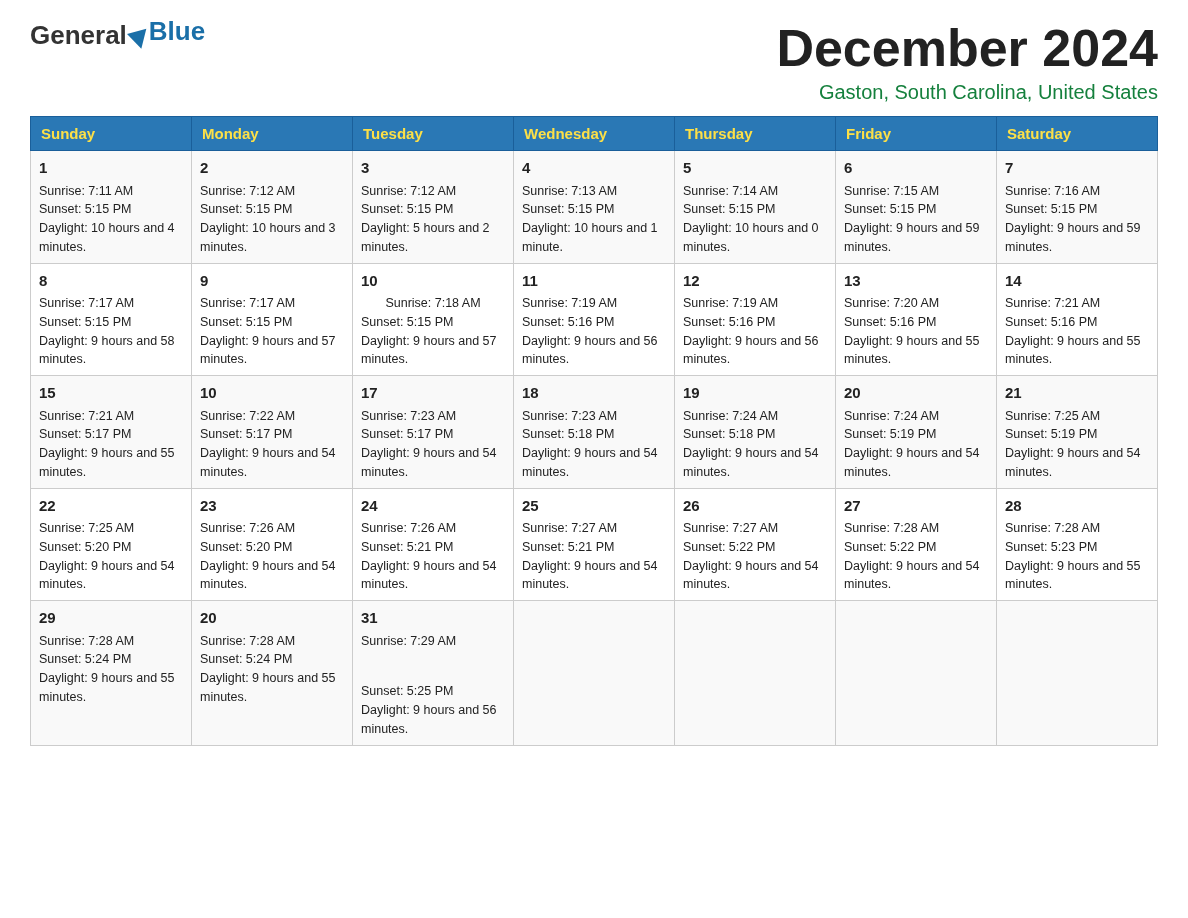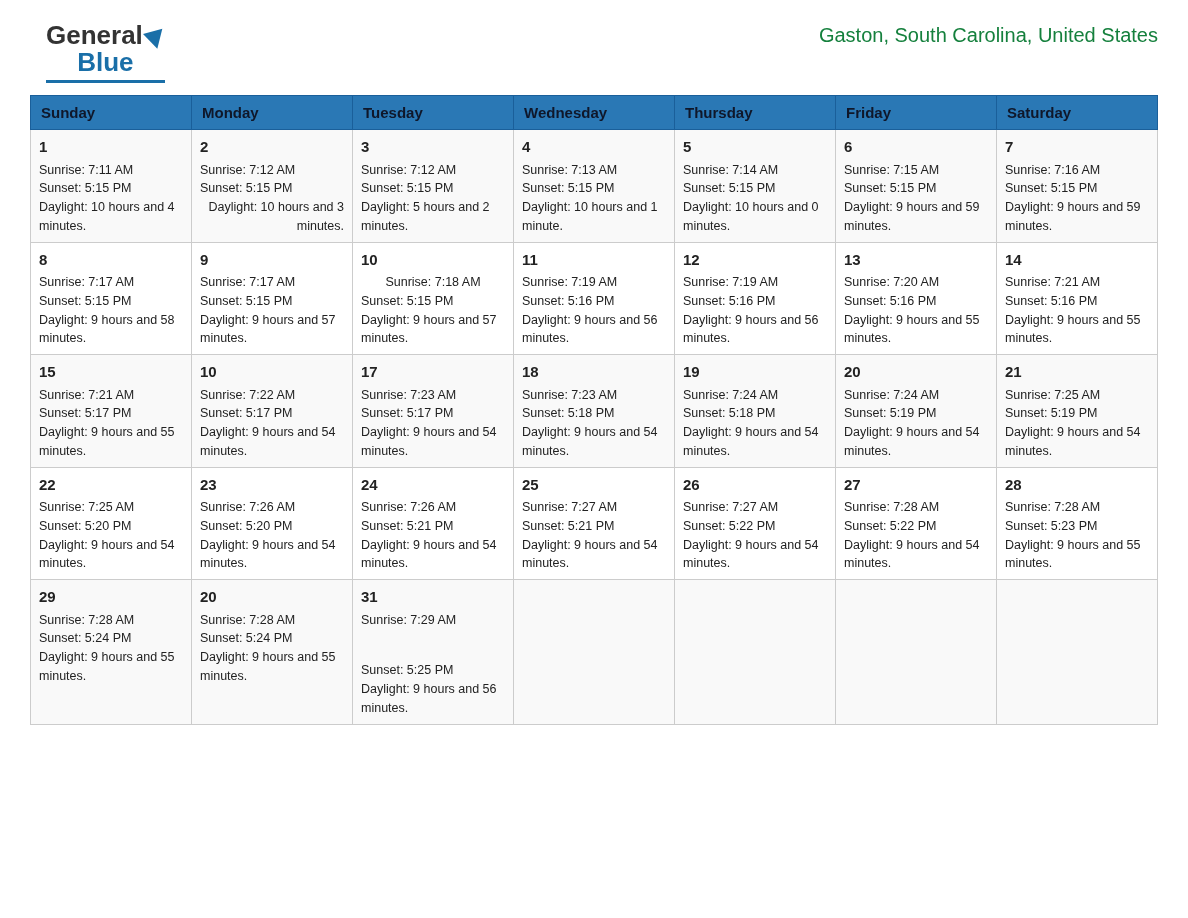--- a/index.html
+++ b/index.html
@@ -11,23 +11,22 @@
       min-height: 918px;
     }
     .header-area {
       display: flex;
       justify-content: space-between;
       align-items: flex-start;
       margin-bottom: 10px;
     }
     .logo-area {
       display: flex;
-      flex-direction: column;
-      align-items: center;
-      margin-left: 16px;
+      flex-direction: row;
+      align-items: flex-start;
     }
     .logo-text {
       display: flex;
       align-items: center;
       font-size: 26px;
       font-weight: bold;
       color: #333;
     }
     .logo-general { color: #333; }
     .logo-blue { color: #1a6fa8; }
@@ -63,21 +62,21 @@
       color: #15803d;
       margin-top: 4px;
     }
     .calendar-table {
       width: 100%;
       border-collapse: collapse;
       margin-top: 12px;
     }
     .calendar-table th {
       background-color: #2a78b5;
-      color: #0f172a;
+      color: #fde047;
       font-size: 15px;
       font-weight: bold;
       padding: 8px 10px;
       text-align: left;
       border: 1px solid #1a5f9a;
     }
     .calendar-table td {
       vertical-align: top;
       padding: 6px 8px;
       border: 1px solid #ccc;
@@ -112,20 +111,21 @@
     <div class="logo-text">
       <span class="logo-general">General</span>
       <span class="logo-triangle"></span>
     </div>
     <div style="display:flex; align-items:center; margin-top:-4px;">
       <span class="logo-blue" style="font-size:26px;font-weight:bold;">Blue</span>
     </div>
     <div class="logo-underline"></div>
   </div>
   <div class="title-area">
+    <div class="month-title">December 2024</div>
     <div class="location-subtitle">Gaston, South Carolina, United States</div>
   </div>
 </div>
 
 <table class="calendar-table">
   <thead>
     <tr>
     <th>Sunday</th>
         <th>Monday</th>
         <th>Tuesday</th>
@@ -140,21 +140,21 @@
         <td>
           <span class="day-number">1</span>
           <span style="display: block;">Sunrise: 7:11 AM</span>
           <span style="display: block;">Sunset: 5:15 PM</span>
           <span style="display: block;">Daylight: 10 hours and 4 minutes.</span>
         </td>
         <td>
           <span class="day-number">2</span>
           <span style="display: block;">Sunrise: 7:12 AM</span>
           <span style="display: block;">Sunset: 5:15 PM</span>
-          <span style="display: block; text-align: right;">Daylight: 10 hours and 3 minutes.</span>
+          <span style="display: block;">Daylight: 10 hours and 3 minutes.</span>
         </td>
         <td>
           <span class="day-number">3</span>
           <span style="display: block;">Sunrise: 7:12 AM</span>
           <span style="display: block;">Sunset: 5:15 PM</span>
           <span style="display: block;">Daylight: 5 hours and 2 minutes.</span>
         </td>
         <td>
           <span class="day-number">4</span>
           <span style="display: block;">Sunrise: 7:13 AM</span>

